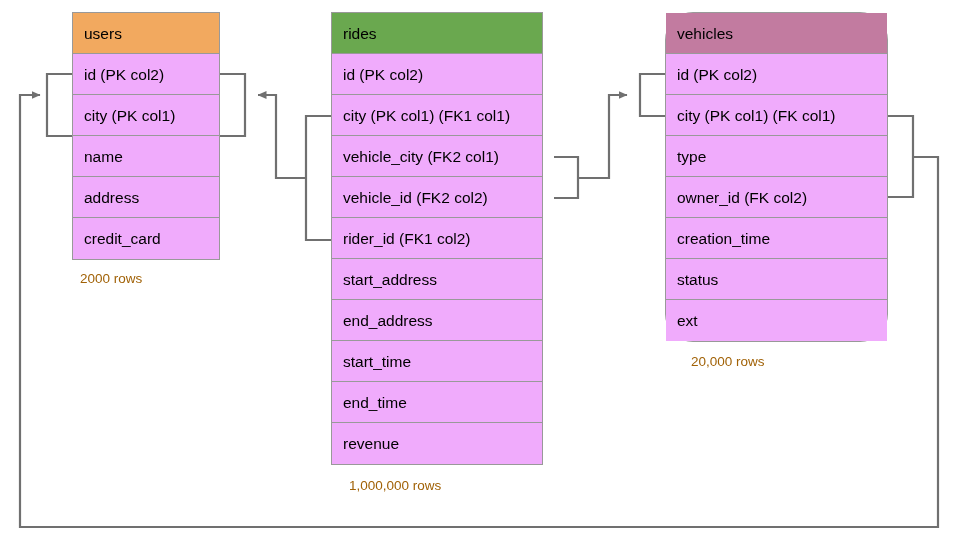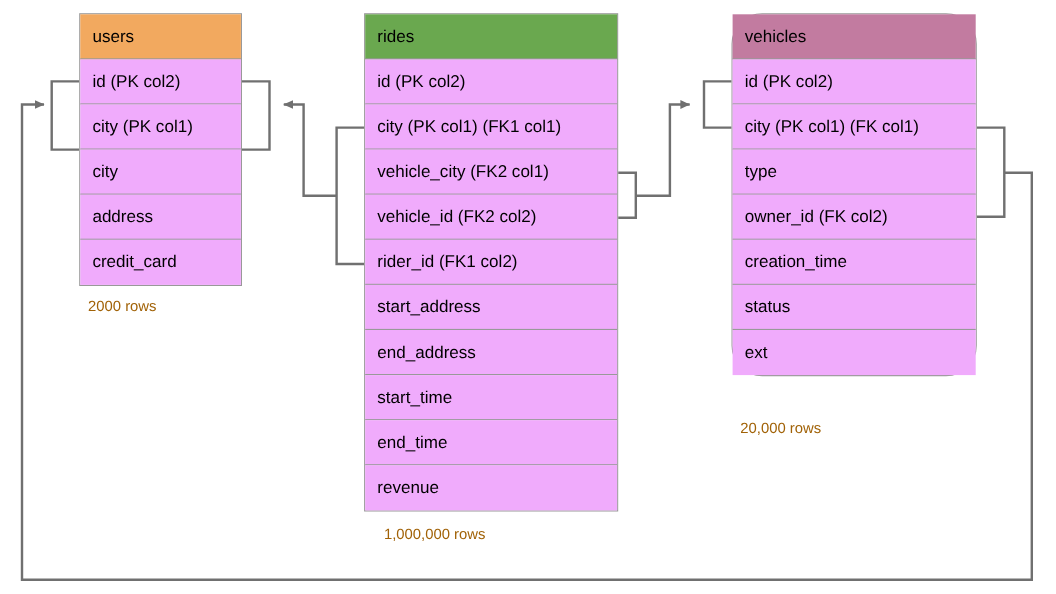--- a/index.html
+++ b/index.html
@@ -92,27 +92,27 @@
       <path d="M888,116 L913,116 L913,197 L888,197"></path>
 
       <path marker-end="url(#arrow)" d="M913,157 L938,157 L938,527 L20,527 L20,95 L40,95"></path>
     </g>
   </svg>
 
   <div class="table-box" style="left:72px; top:12px; width:148px;">
     <div class="tbl-header" style="background:#f2a95f;">users</div>
     <div class="tbl-row">id (PK col2)</div>
     <div class="tbl-row">city (PK col1)</div>
-    <div class="tbl-row">city</div>
+    <div class="tbl-row">name</div>
     <div class="tbl-row">address</div>
     <div class="tbl-row last">credit_card</div>
   </div>
   <div class="rowcount" style="left:80px; top:271px;">2000 rows</div>
 
-  <div class="table-box" style="left:331px; top:12px; width:231px;">
+  <div class="table-box" style="left:331px; top:12px; width:212px;">
     <div class="tbl-header" style="background:#6aa84f;">rides</div>
     <div class="tbl-row">id (PK col2)</div>
     <div class="tbl-row">city (PK col1) (FK1 col1)</div>
     <div class="tbl-row">vehicle_city (FK2 col1)</div>
     <div class="tbl-row">vehicle_id (FK2 col2)</div>
     <div class="tbl-row">rider_id (FK1 col2)</div>
     <div class="tbl-row">start_address</div>
     <div class="tbl-row">end_address</div>
     <div class="tbl-row">start_time</div>
     <div class="tbl-row">end_time</div>
@@ -123,15 +123,15 @@
   <div class="table-box" style="left:665px; top:12px; width:223px;border-radius:28px;">
     <div class="tbl-header" style="background:#c27ba0;">vehicles</div>
     <div class="tbl-row">id (PK col2)</div>
     <div class="tbl-row">city (PK col1) (FK col1)</div>
     <div class="tbl-row">type</div>
     <div class="tbl-row">owner_id (FK col2)</div>
     <div class="tbl-row">creation_time</div>
     <div class="tbl-row">status</div>
     <div class="tbl-row last">ext</div>
   </div>
-  <div class="rowcount" style="left:673px; top:354px;margin-top:28px;">20,000 rows</div>
+  <div class="rowcount" style="left:691px; top:354px;">20,000 rows</div>
 
 </div>
 
 </body></html>

